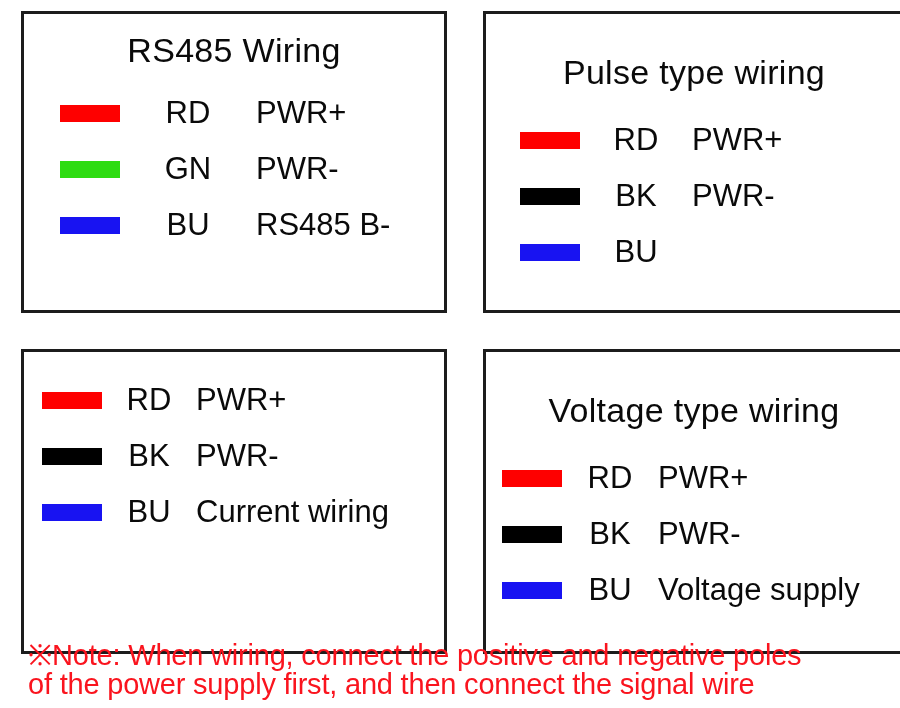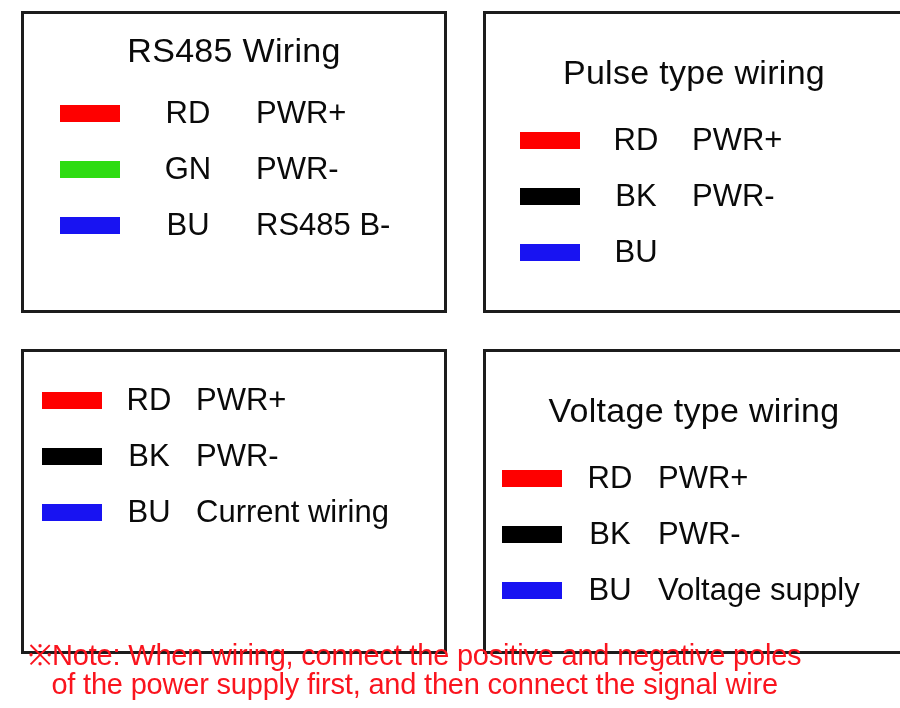--- a/index.html
+++ b/index.html
@@ -37,21 +37,20 @@
   .p4 .row { grid-template-columns: 60px  96px 1fr; padding-left: 16px; }
 
   .swatch { display: block; width: 60px; height: 17px; background: #888; }
   .code  { font-size: 31px; text-align: center; white-space: nowrap; }
   .label { font-size: 31px; text-align: left; white-space: nowrap; }
 
   .note {
     position: absolute; left: 28px; top: 641px;
     font-size: 29px; line-height: 29px; letter-spacing: -0.2px;
     white-space: nowrap;
-    text-align: center;
   }
 </style>
 </head>
 <body>
 
 <div class="page">
 
   <div class="grid">
 
     <section class="panel p1">

